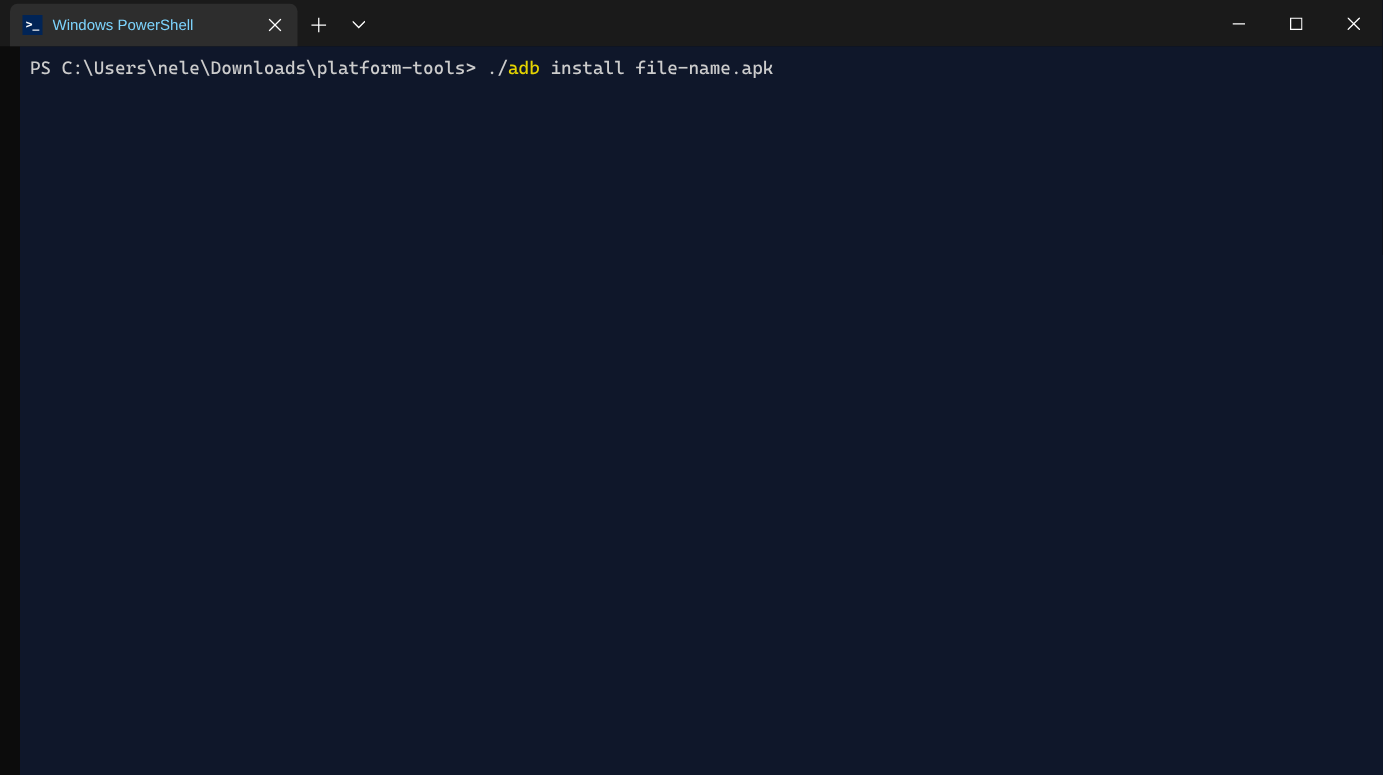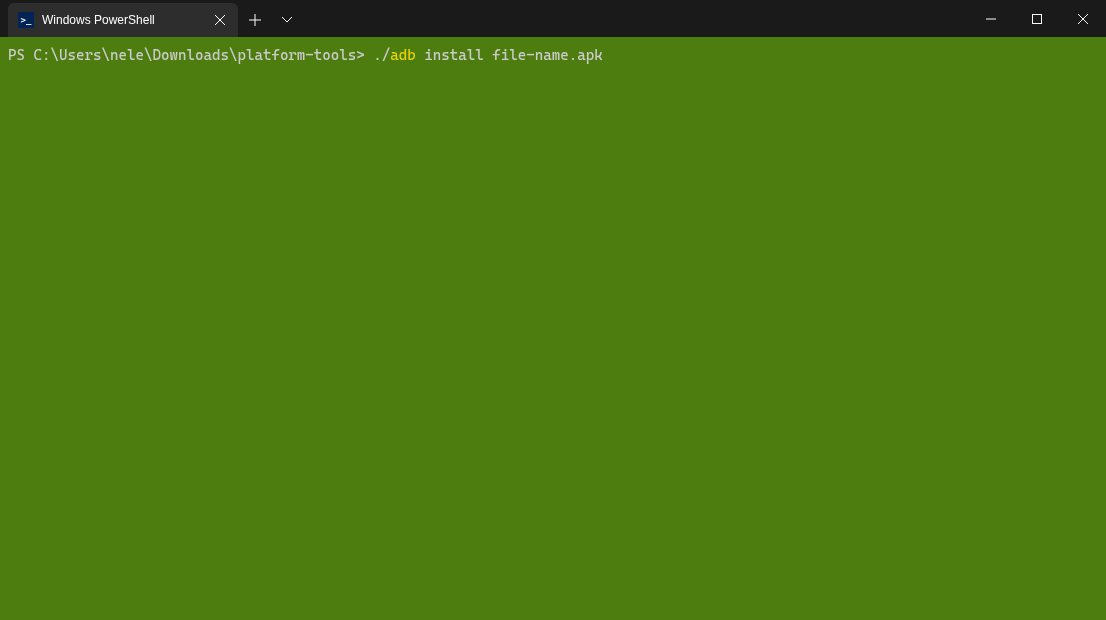--- a/index.html
+++ b/index.html
@@ -48,21 +48,21 @@
       margin-right: 8px;
       flex-shrink: 0;
     }
     .tab-icon-inner {
       color: #fff;
       font-size: 9px;
       font-weight: bold;
       font-family: monospace;
     }
     .tab-title {
-      color: #ffffff;
+      color: #7dd3fc;
       font-size: 12px;
       flex: 1;
       white-space: nowrap;
       overflow: hidden;
     }
     .tab-close {
       width: 16px;
       height: 16px;
       display: flex;
       align-items: center;
@@ -115,26 +115,27 @@
       justify-content: center;
       color: #ffffff;
       cursor: pointer;
     }
     .win-btn svg {
       width: 10px;
       height: 10px;
     }
     .terminal-body {
       height: calc(100% - 37px);
-      background: #4d7c0f;
+      background: #0f172a;
       padding: 8px 8px;
       font-family: 'Cascadia Mono', 'Consolas', monospace;
       font-size: 14.5px;
       line-height: 1.4;
       color: #cccccc;
+      margin-left: 16px;
     }
     .terminal-line {
       white-space: pre;
     }
     .prompt-text {
       color: #cccccc;
     }
     .cmd-dot-slash {
       color: #cccccc;
     }

